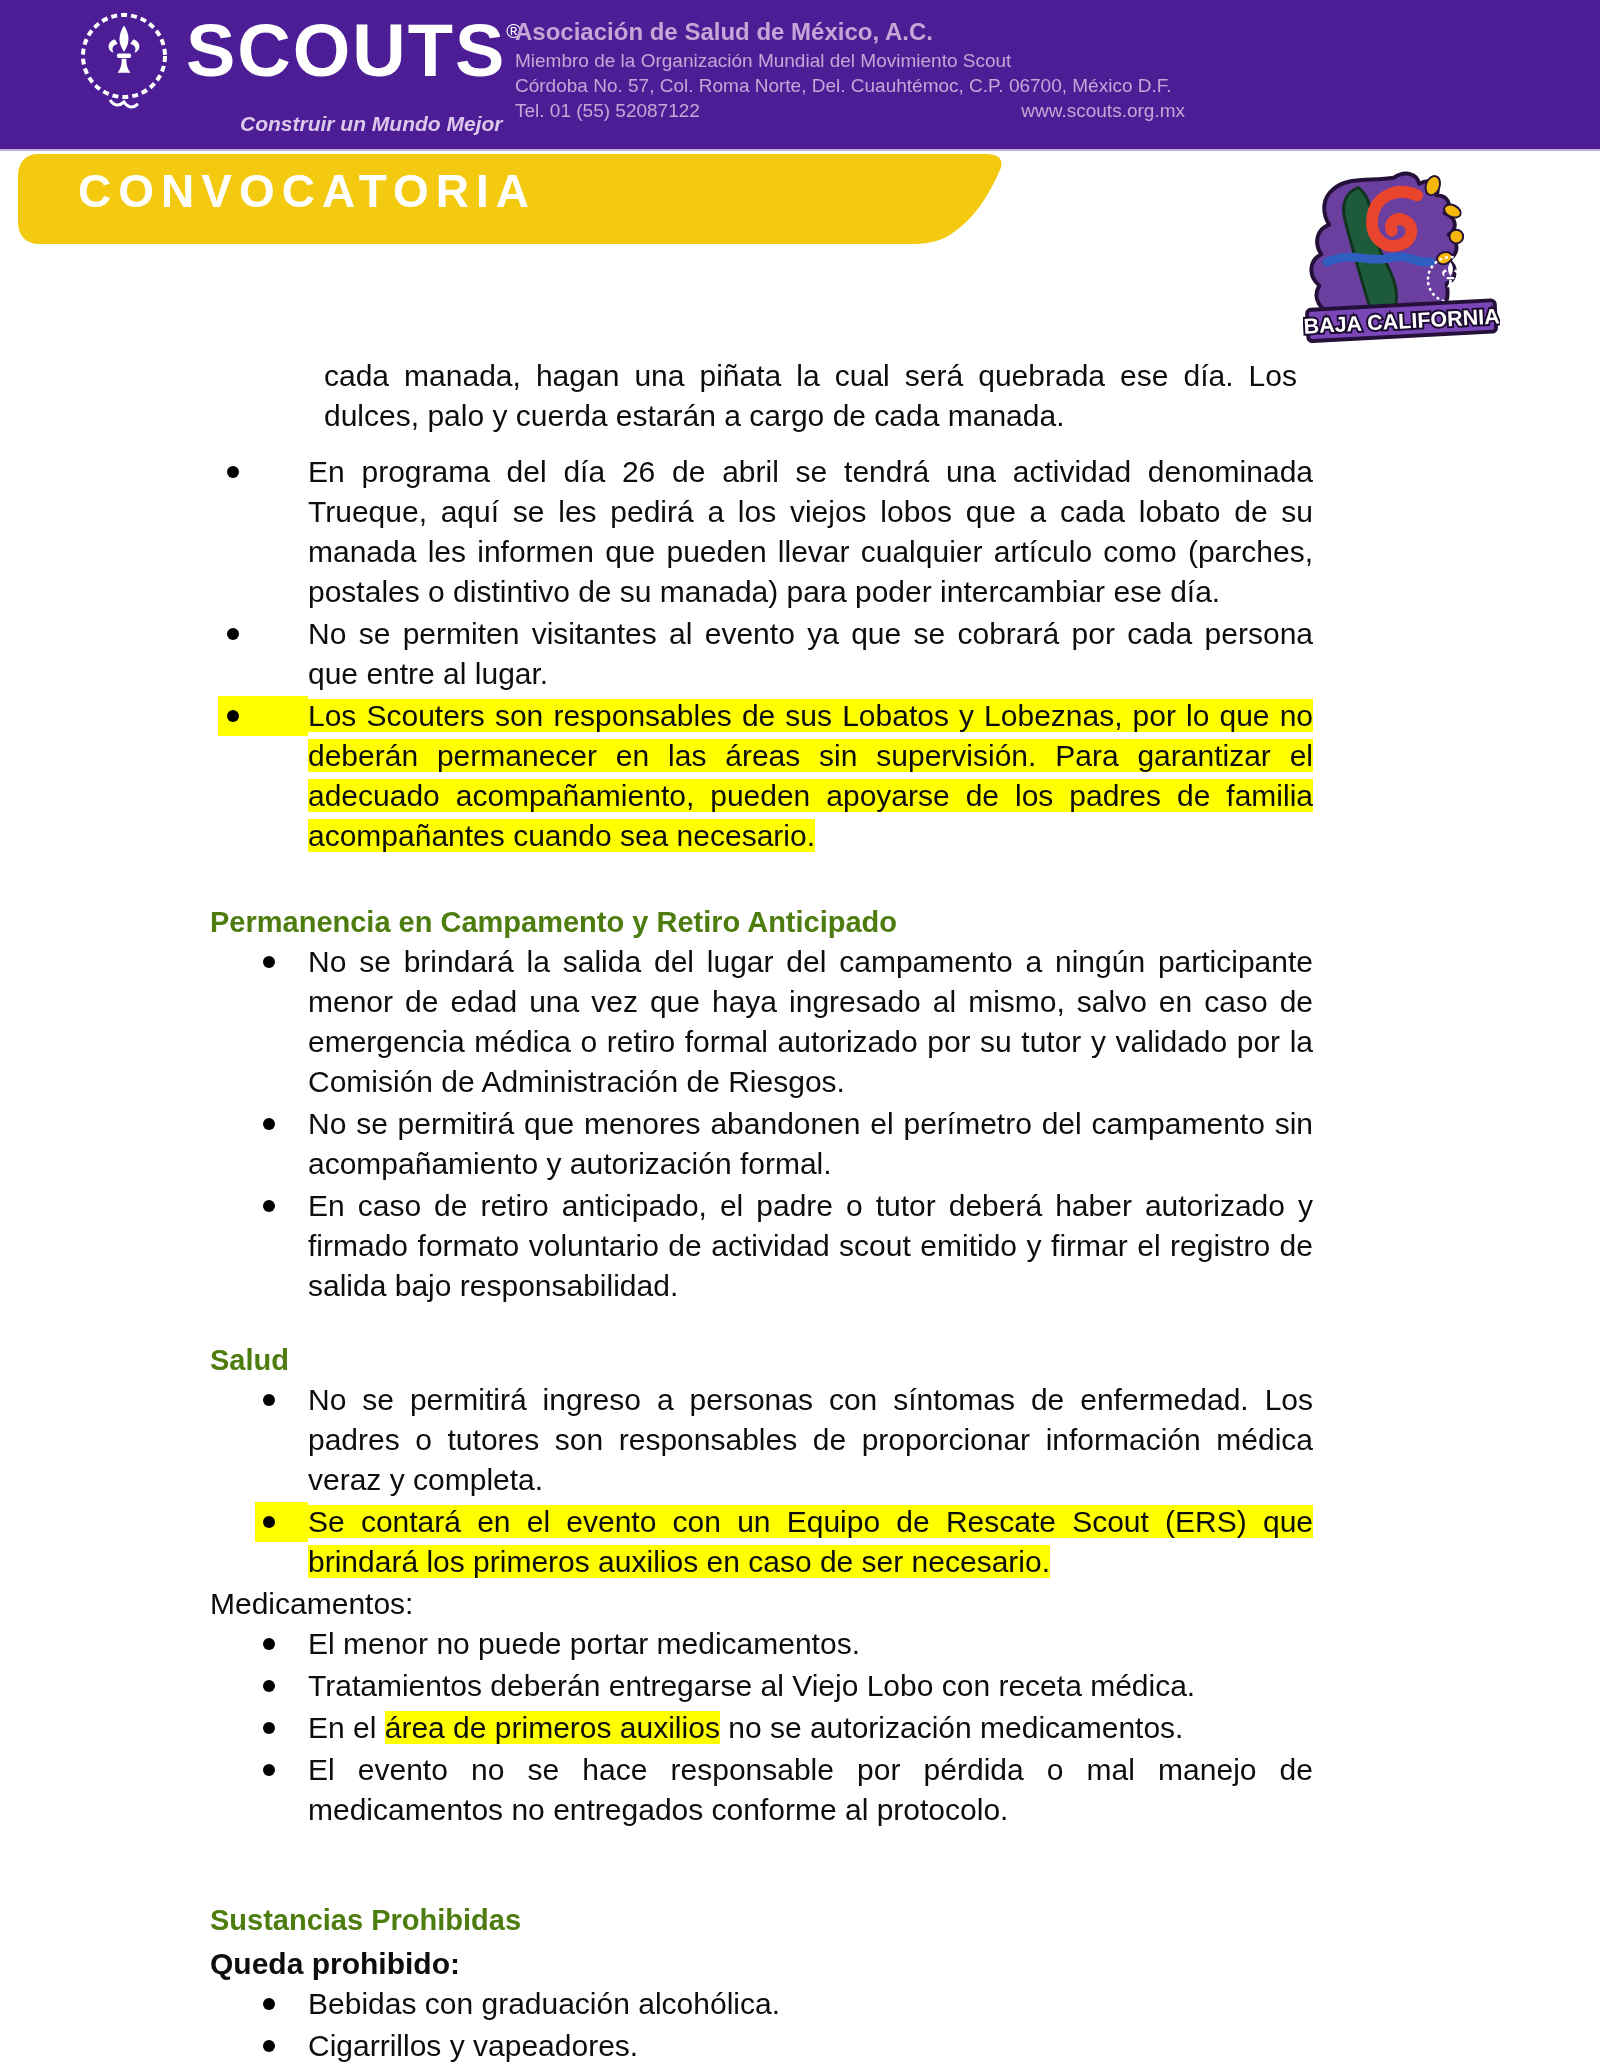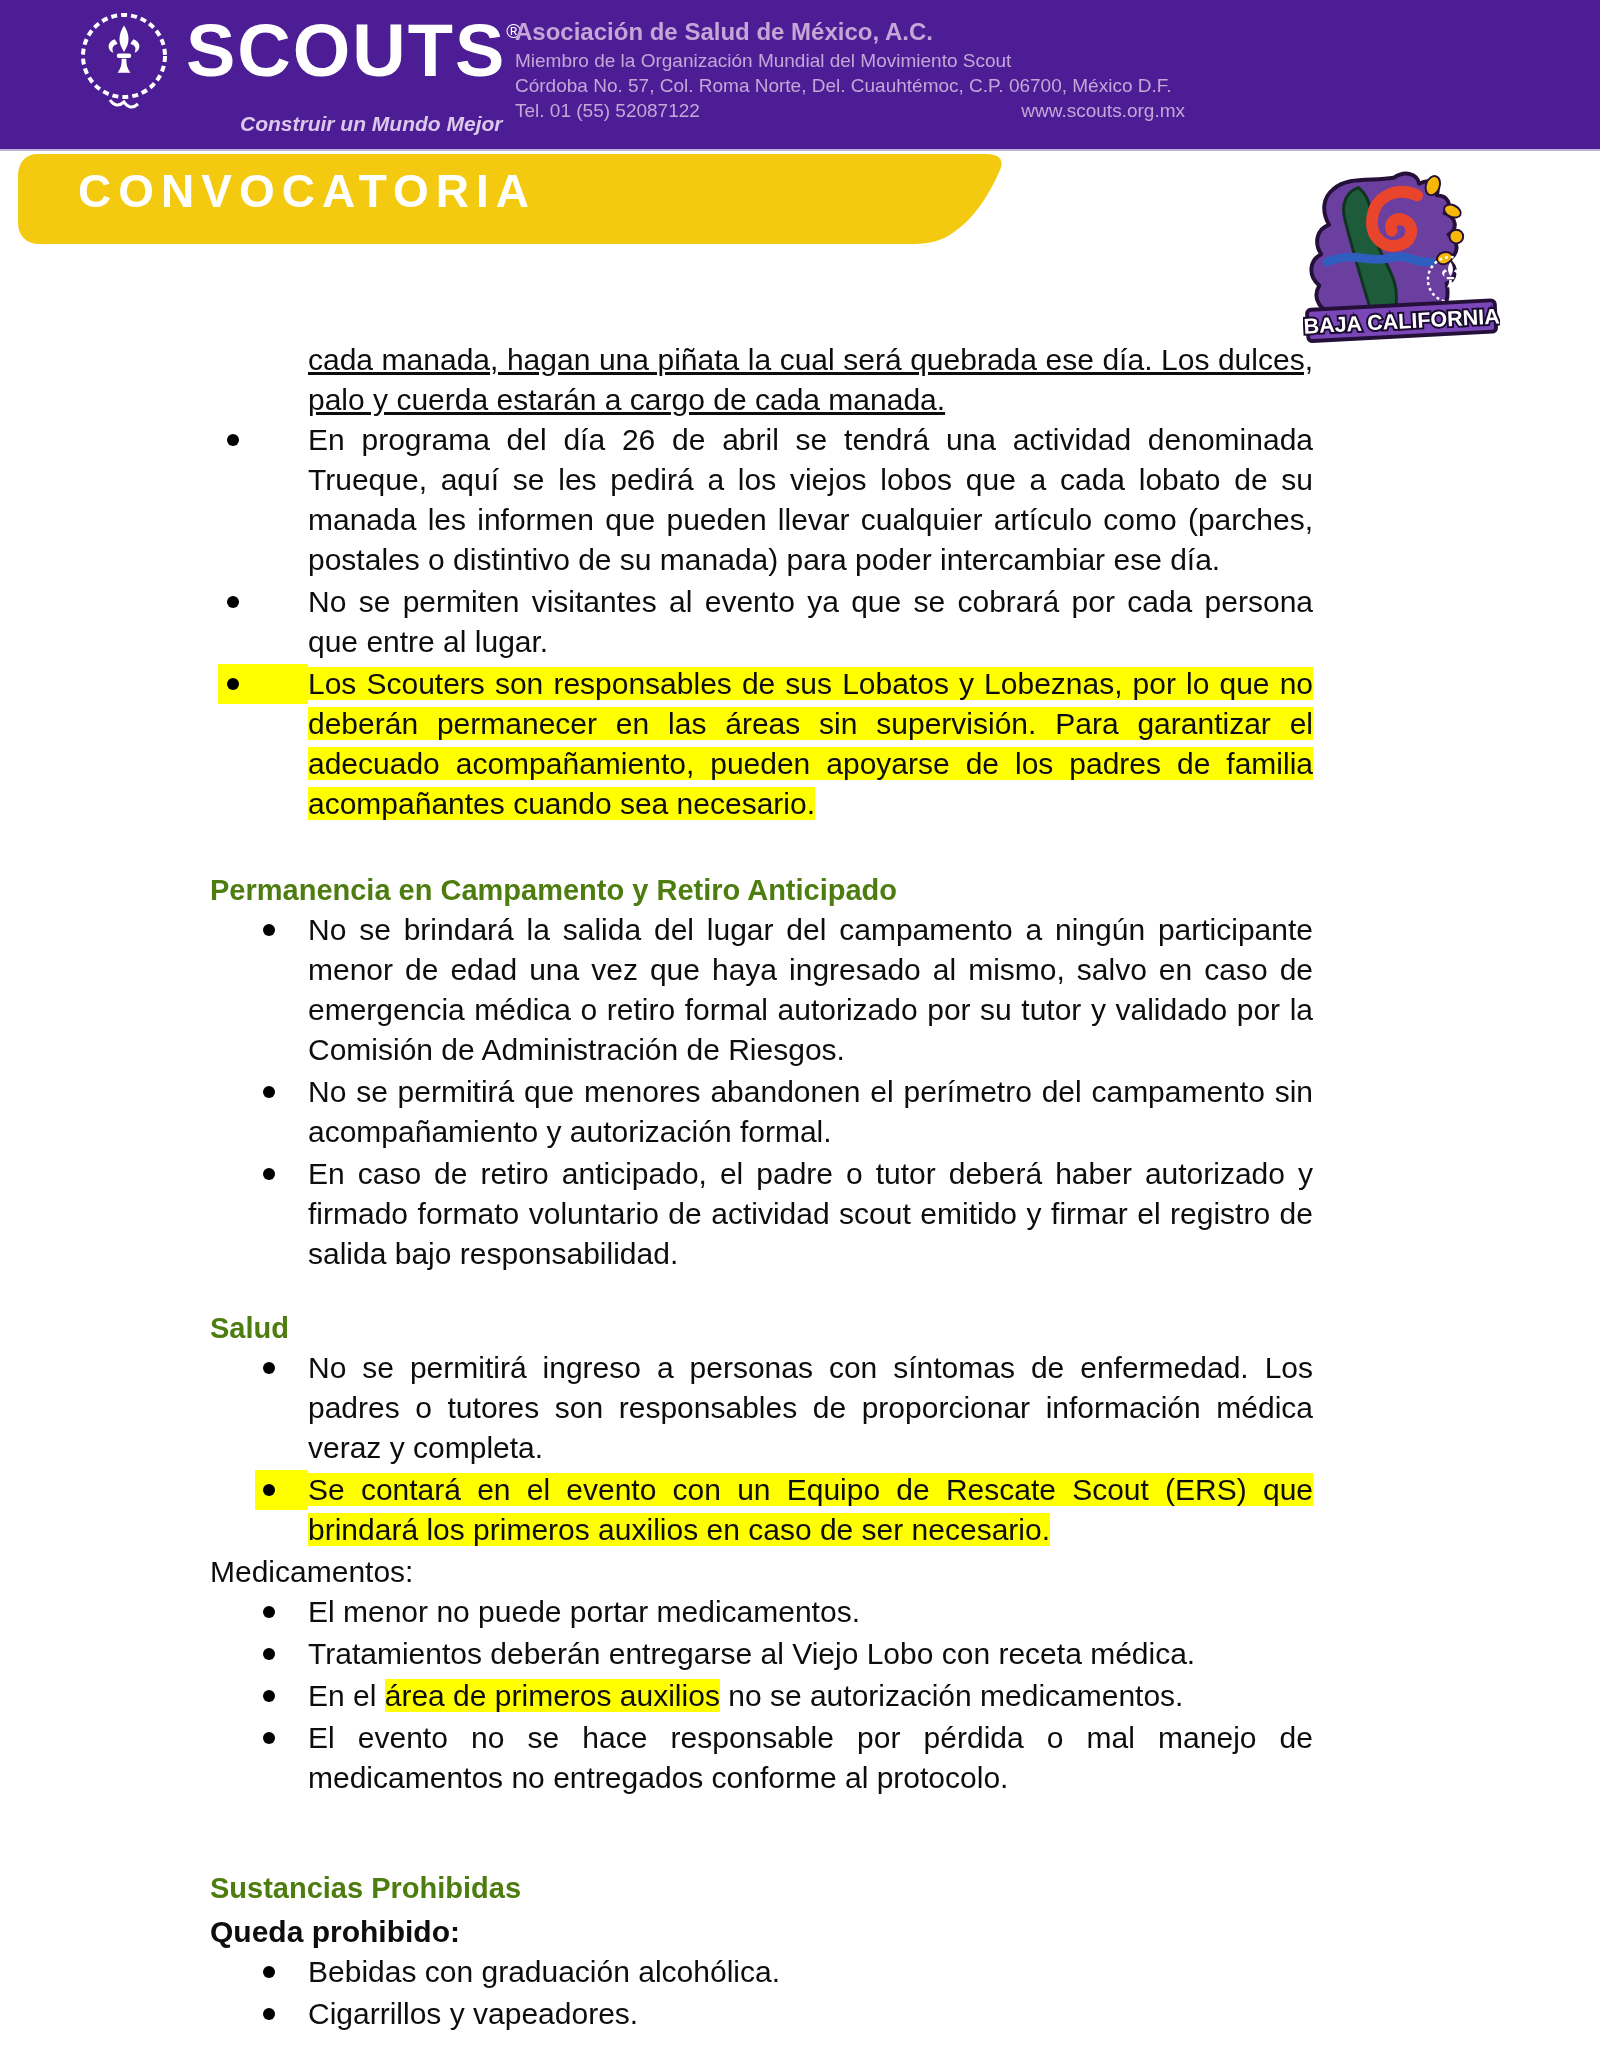--- a/index.html
+++ b/index.html
@@ -27,21 +27,21 @@
     position:absolute;left:78px;top:168px;color:#fff;
     font-size:46px;font-weight:bold;letter-spacing:7px;line-height:1;text-align:center;
   }
   
   .badge-svg{position:absolute;left:1303px;top:168px;}
   
   .content{
     position:absolute;left:210px;top:340px;width:1103px;
     font-size:30px;line-height:40px;color:#0d0d0d;
   }
-  .para-indent{padding-left:98px;text-align:justify;margin:0;text-decoration:underline;}
+  .para-indent{padding-left:98px;text-align:justify;margin:16px;}
   .flush{margin:0;text-align:left;}
   .item{position:relative;padding-left:98px;text-align:justify;margin:0 0 2px 0;}
   .item .dot{position:absolute;top:14px;width:12px;height:12px;border-radius:50%;background:#000;}
   .list-a .dot{left:17px;}
   .list-b .dot{left:53px;}
   .item.hl::before{content:"";position:absolute;top:0;height:40px;background:#ffff00;}
   .list-a .item.hl::before{left:8px;width:90px;}
   .list-b .item.hl::before{left:45px;width:53px;}
   .item .dot{z-index:1;}
   mark{background:#ffff00;color:inherit;}

